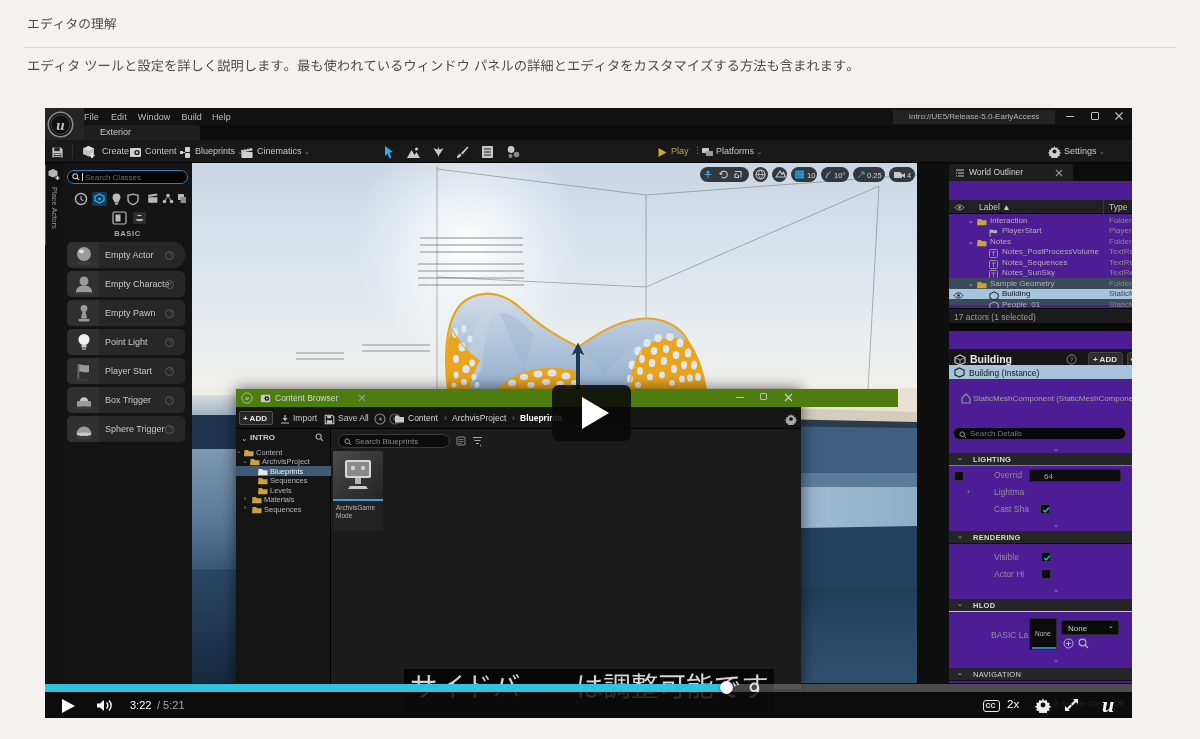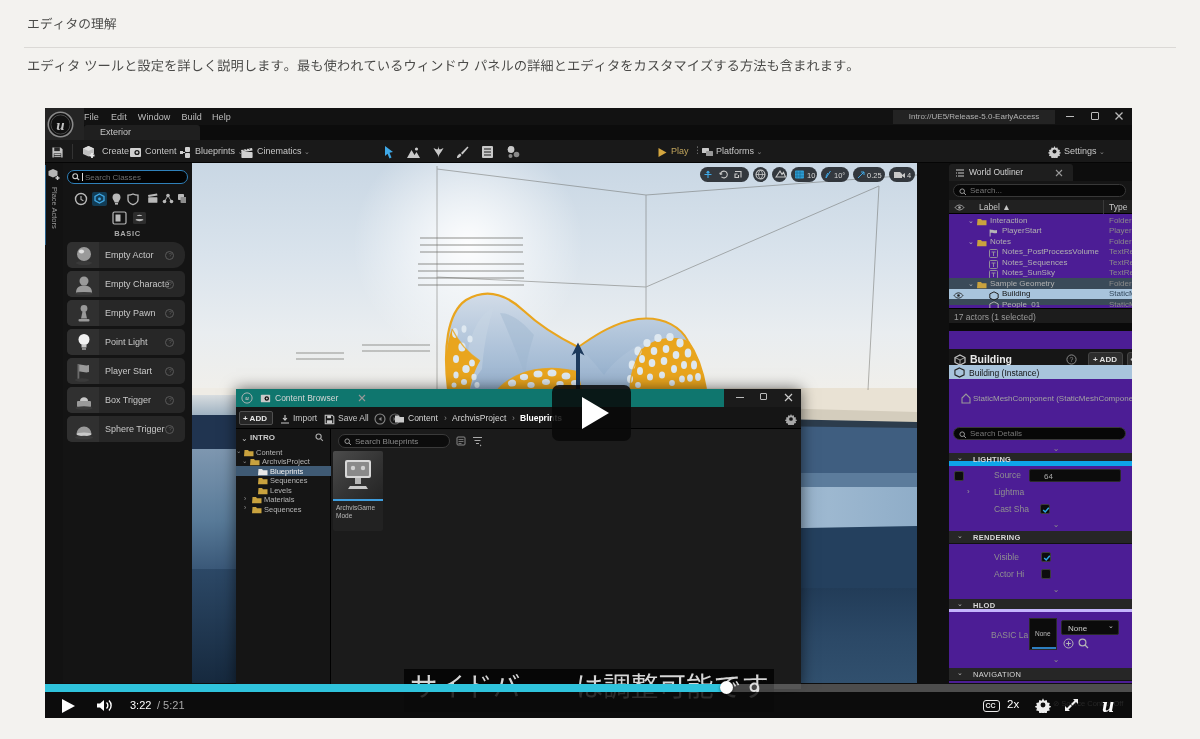--- a/index.html
+++ b/index.html
@@ -423,37 +423,20 @@
 <div class="a" style="left:0;top:0;width:214px;height:18px;background:#0d0d0d;"></div>
 <div class="a" style="left:0;top:1px;width:124px;height:17px;background:#1e1e1e;border-radius:3px 3px 0 0;">
 <svg class="a" style="left:6px;top:4px;" width="10" height="10" viewBox="0 0 10 10">
           <path d="M1 2 h8 M3 5 h6 M3 8 h6 M1 5 h1 M1 8 h1" stroke="#c9c9c9" stroke-width="1.1"></path>
         </svg>
 <span class="a tx" style="left:20px;top:3px;font-size:8.5px;color:#d2d2d2;">World Outliner</span>
 <svg class="a" style="left:106px;top:5px;" width="8" height="8" viewBox="0 0 8 8">
           <path d="M1 1 L7 7 M7 1 L1 7" stroke="#999" stroke-width="1.1"></path>
         </svg>
 </div>
-<div class="a" style="left:0;top:18px;width:214px;height:19px;background:#151515;">
-<div class="a" style="left:4px;top:3px;width:173px;height:13px;border:1px solid #383838;border-radius:7px;background:#070707;">
-<svg class="a" style="left:5px;top:2.5px;" width="8" height="8" viewBox="0 0 8 8">
-            <circle cx="3.2" cy="3.2" r="2.3" fill="none" stroke="#999" stroke-width="1"></circle>
-            <path d="M5 5 L7 7" stroke="#999" stroke-width="1"></path>
-          </svg>
-<span class="a tx" style="left:16px;top:1px;font-size:8px;color:#777;">Search...</span>
-</div>
-<svg class="a" style="left:183px;top:4px;" width="12" height="11" viewBox="0 0 12 11">
-          <path d="M1 2 h4 l1 1.5 h5 v6 h-10z" fill="#c9c9c9"></path>
-          <path d="M6 5 v3 M4.5 6.5 h3" stroke="#151515" stroke-width="1"></path>
-        </svg>
-<svg class="a" style="left:199px;top:3.5px;" width="12" height="12" viewBox="0 0 13 13">
-          <path d="M6.5 1 l1 2 2-.6 .4 2.1 2.1 .4-.6 2 2 1-2 1 .6 2-2.1 .4-.4 2.1-2-.6-1 2-1-2-2 .6-.4-2.1-2.1-.4 .6-2-2-1 2-1-.6-2 2.1-.4 .4-2.1 2 .6z" fill="#b5b5b5"></path>
-          <circle cx="6.5" cy="6.5" r="2" fill="#151515"></circle>
-        </svg>
-</div>
 <div class="a" style="left:0;top:37px;width:214px;height:14px;background:#212121;border-bottom:1px solid #000;">
 <svg class="a" style="left:5px;top:4px;" width="11" height="7" viewBox="0 0 11 7">
           <path d="M5.5 1 C8 1 10 3.5 10 3.5 C10 3.5 8 6 5.5 6 C3 6 1 3.5 1 3.5 C1 3.5 3 1 5.5 1z" fill="none" stroke="#aaa" stroke-width=".9"></path>
           <circle cx="5.5" cy="3.5" r="1.3" fill="#aaa"></circle>
         </svg>
 <span class="a tx" style="left:30px;top:2px;font-size:8.5px;color:#c6c6c6;">Label ▲</span>
 <span class="a tx" style="left:160px;top:2px;font-size:8.5px;color:#c6c6c6;">Type</span>
 <div class="a" style="left:154px;top:0;width:1px;height:14px;background:#3a3a3a;"></div>
 </div>
 <div class="a" style="left:0;top:52px;width:207px;height:10.5px;">
@@ -587,26 +570,26 @@
 <svg class="a" style="left:184px;top:3px;" width="11" height="11" viewBox="0 0 11 11">
           <rect x="1" y="1" width="9" height="9" fill="none" stroke="#b5b5b5" stroke-width="1"></rect>
           <path d="M1 4 h9 M1 7 h9 M4 1 v9 M7 1 v9" stroke="#b5b5b5" stroke-width=".8"></path>
         </svg>
 <svg class="a" style="left:200px;top:2.5px;" width="12" height="12" viewBox="0 0 13 13">
           <path d="M6.5 1 l1 2 2-.6 .4 2.1 2.1 .4-.6 2 2 1-2 1 .6 2-2.1 .4-.4 2.1-2-.6-1 2-1-2-2 .6-.4-2.1-2.1-.4 .6-2-2-1 2-1-.6-2 2.1-.4 .4-2.1 2 .6z" fill="#b5b5b5"></path>
           <circle cx="6.5" cy="6.5" r="2" fill="#161616"></circle>
         </svg>
 </div>
 <div class="a tx" style="left:0;top:281px;width:214px;text-align:center;font-size:8px;color:#8a8a8a;">⌄</div>
-<div class="a" style="left:0;top:290px;width:244px;height:13px;background:#262626;border-bottom:5px solid #0ea5e9;">
+<div class="a" style="left:0;top:290px;width:244px;height:13px;background:#262626;border-bottom:1px solid #0ea5e9;">
 <span class="a" style="left:8px;top:1px;font-size:7px;color:#bbb;">⌄</span>
 <span class="a tx" style="left:24px;top:2px;font-size:7.5px;font-weight:bold;color:#d8d8d8;letter-spacing:.3px;">LIGHTING</span>
       </div>
 <div class="a" style="left:5px;top:308px;width:10px;height:10px;background:#0d0d0d;border:1px solid #3c3c3c;border-radius:2px;"></div>
-<span class="a tx" style="left:45px;top:307px;font-size:8.5px;color:#909090;">Source</span>
+<span class="a tx" style="left:45px;top:307px;font-size:8.5px;color:#909090;">Overrid</span>
 <div class="a" style="left:80px;top:306px;width:92px;height:13px;background:#0c0c0c;border:1px solid #2a2a2a;border-radius:2px;">
         <span class="a tx" style="left:14px;top:1.5px;font-size:8px;color:#a8a8a8;">64</span>
       </div>
 <span class="a tx" style="left:18px;top:324px;font-size:8px;color:#999;">›</span>
 <span class="a tx" style="left:45px;top:324px;font-size:8.5px;color:#909090;">Lightma</span>
 <span class="a tx" style="left:45px;top:341px;font-size:8.5px;color:#909090;">Cast Sha</span>
 <div class="a" style="left:91px;top:341px;width:10px;height:10px;background:#0d0d0d;border:1px solid #3c3c3c;border-radius:2px;">
         <svg class="a" style="left:1px;top:1px;" width="8" height="8" viewBox="0 0 8 8">
           <path d="M1.2 4 L3.2 6 L6.8 1.8" stroke="#2da8e8" stroke-width="1.5" fill="none"></path>
         </svg>
@@ -618,21 +601,21 @@
       </div>
 <span class="a tx" style="left:45px;top:389px;font-size:8.5px;color:#909090;">Visible</span>
 <div class="a" style="left:92px;top:389px;width:10px;height:10px;background:#0d0d0d;border:1px solid #3c3c3c;border-radius:2px;">
         <svg class="a" style="left:1px;top:1px;" width="8" height="8" viewBox="0 0 8 8">
           <path d="M1.2 4 L3.2 6 L6.8 1.8" stroke="#2da8e8" stroke-width="1.5" fill="none"></path>
         </svg>
       </div>
 <span class="a tx" style="left:45px;top:406px;font-size:8.5px;color:#909090;">Actor Hi</span>
 <div class="a" style="left:92px;top:406px;width:10px;height:10px;background:#0d0d0d;border:1px solid #3c3c3c;border-radius:2px;"></div>
 <div class="a tx" style="left:0;top:422px;width:214px;text-align:center;font-size:8px;color:#8a8a8a;">⌄</div>
-<div class="a" style="left:0;top:436px;width:202px;height:13px;background:#262626;border-bottom:3px solid #c4b5fd;">
+<div class="a" style="left:0;top:436px;width:202px;height:13px;background:#262626;border-bottom:1px solid #c4b5fd;">
 <span class="a" style="left:8px;top:1px;font-size:7px;color:#bbb;">⌄</span>
 <span class="a tx" style="left:24px;top:2px;font-size:7.5px;font-weight:bold;color:#d8d8d8;letter-spacing:.3px;">HLOD</span>
       </div>
 <span class="a tx" style="left:42px;top:467px;font-size:8.5px;color:#909090;">BASIC La</span>
 <div class="a" style="left:80px;top:455px;width:28px;height:32px;background:#0c0c0c;border:1px solid #2a2a2a;">
         <span class="a tx" style="left:5px;top:11px;font-size:6.5px;color:#bbb;">None</span>
         <div class="a" style="left:2px;top:28px;width:24px;height:1.5px;background:#2d7fc0;"></div>
       </div>
 <div class="a" style="left:112px;top:457px;width:58px;height:15px;background:#0b0b0b;border:1px solid #2a2a2a;border-radius:2px;">
         <span class="a tx" style="left:6px;top:2.5px;font-size:8px;color:#ccc;">None</span>
@@ -648,21 +631,21 @@
       </svg>
 <div class="a tx" style="left:0;top:492px;width:214px;text-align:center;font-size:8px;color:#8a8a8a;">⌄</div>
 <div class="a" style="left:0;top:505px;width:214px;height:13px;background:#262626;border-bottom:1px solid #111;">
 <span class="a" style="left:8px;top:1px;font-size:7px;color:#bbb;">⌄</span>
 <span class="a tx" style="left:24px;top:2px;font-size:7.5px;font-weight:normal;color:#d8d8d8;letter-spacing:.3px;">NAVIGATION</span>
       </div>
 <div class="a" style="left:207px;top:382px;width:4px;height:80px;background:#4a4a4a;border-radius:2px;"></div>
 </div>
 
 <div id="cb" class="a" style="left:191px;top:281px;width:565px;height:300px;background:#1b1b1b;box-shadow:0 0 14px rgba(0,0,0,.6);">
-<div class="a" style="left:0;top:0;width:488px;height:18px;background:#0f766e;">
+<div class="a" style="left:0;top:0;width:662px;height:18px;background:#4d7c0f;">
 <svg class="a" style="left:5px;top:3px;" width="12" height="12" viewBox="0 0 27 27">
           <circle cx="13.5" cy="13.5" r="11.5" fill="none" stroke="#bbb" stroke-width="2"></circle>
           <text x="13.5" y="18.5" text-anchor="middle" font-family="Liberation Serif" font-weight="bold" font-style="italic" font-size="15" fill="#bbb">u</text>
         </svg>
 <svg class="a" style="left:24px;top:4px;" width="11" height="11" viewBox="0 0 13 13">
           <rect x="1" y="2" width="11" height="9" rx="1" fill="#c9c9c9"></rect>
           <circle cx="8" cy="6.5" r="2.6" fill="#080808"></circle>
           <circle cx="8" cy="6.5" r="1.2" fill="#c9c9c9"></circle>
         </svg>
 <span class="a tx" style="left:39px;top:4px;font-size:8.5px;color:#d6d6d6;">Content Browser</span>

